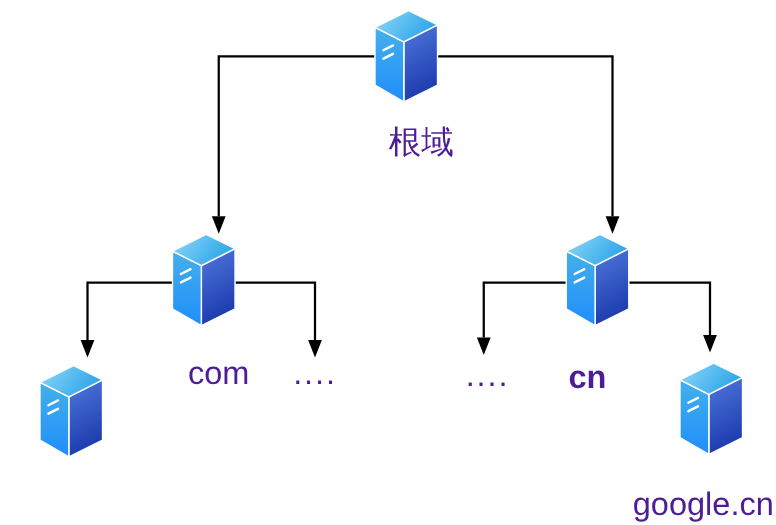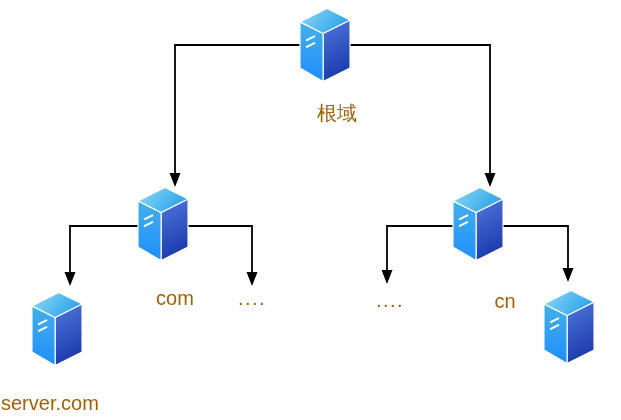--- a/index.html
+++ b/index.html
@@ -24,23 +24,23 @@
   .server {
     position: absolute;
     width: 52px;
     height: 78px;
     z-index: 2;
   }
   .server svg { display: block; }
   .node-label {
     position: absolute;
     z-index: 3;
-    font-size: 20px;
+    font-size: 26px;
     line-height: 22px;
-    color: #a16207;
+    color: #4c1d95;
     white-space: nowrap;
   }
   .centered { transform: translateX(-50%); }
   .dots { letter-spacing: 1.5px; }
   .defs-holder { position: absolute; width: 0; height: 0; }
 </style>
 </head>
 <body>
 
 <div class="canvas">
@@ -142,18 +142,18 @@
   </div>
 
   <div class="node-label centered" style="left:337px; top:102px;">根域</div>
 
   <div class="node-label centered" style="left:175px; top:287px;">com</div>
 
   <div class="node-label centered dots" style="left:252px; top:287px;">....</div>
 
   <div class="node-label centered dots" style="left:390px; top:289px;">....</div>
 
-  <div class="node-label centered" style="left:505px; top:290px;">cn</div>
+  <div class="node-label centered" style="left:470px; top:290px;font-weight:bold;">cn</div>
 
-  <div class="node-label" style="left:1px; top:392px;">server.com</div>
 
+  <div class="node-label" style="right:2px; top:392px;">google.cn</div>
 
 </div>
 
 </body></html>

